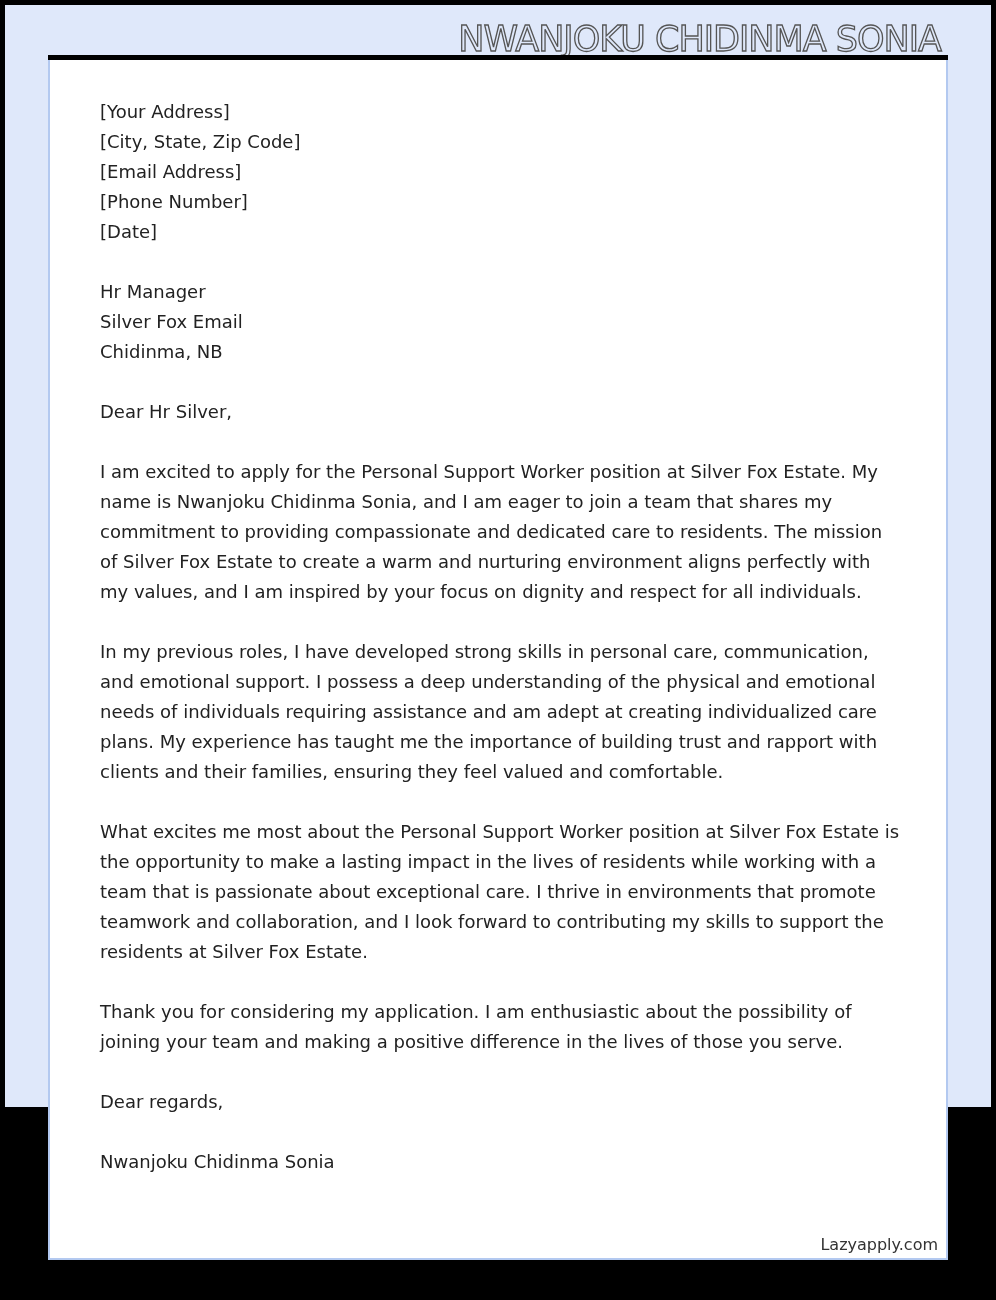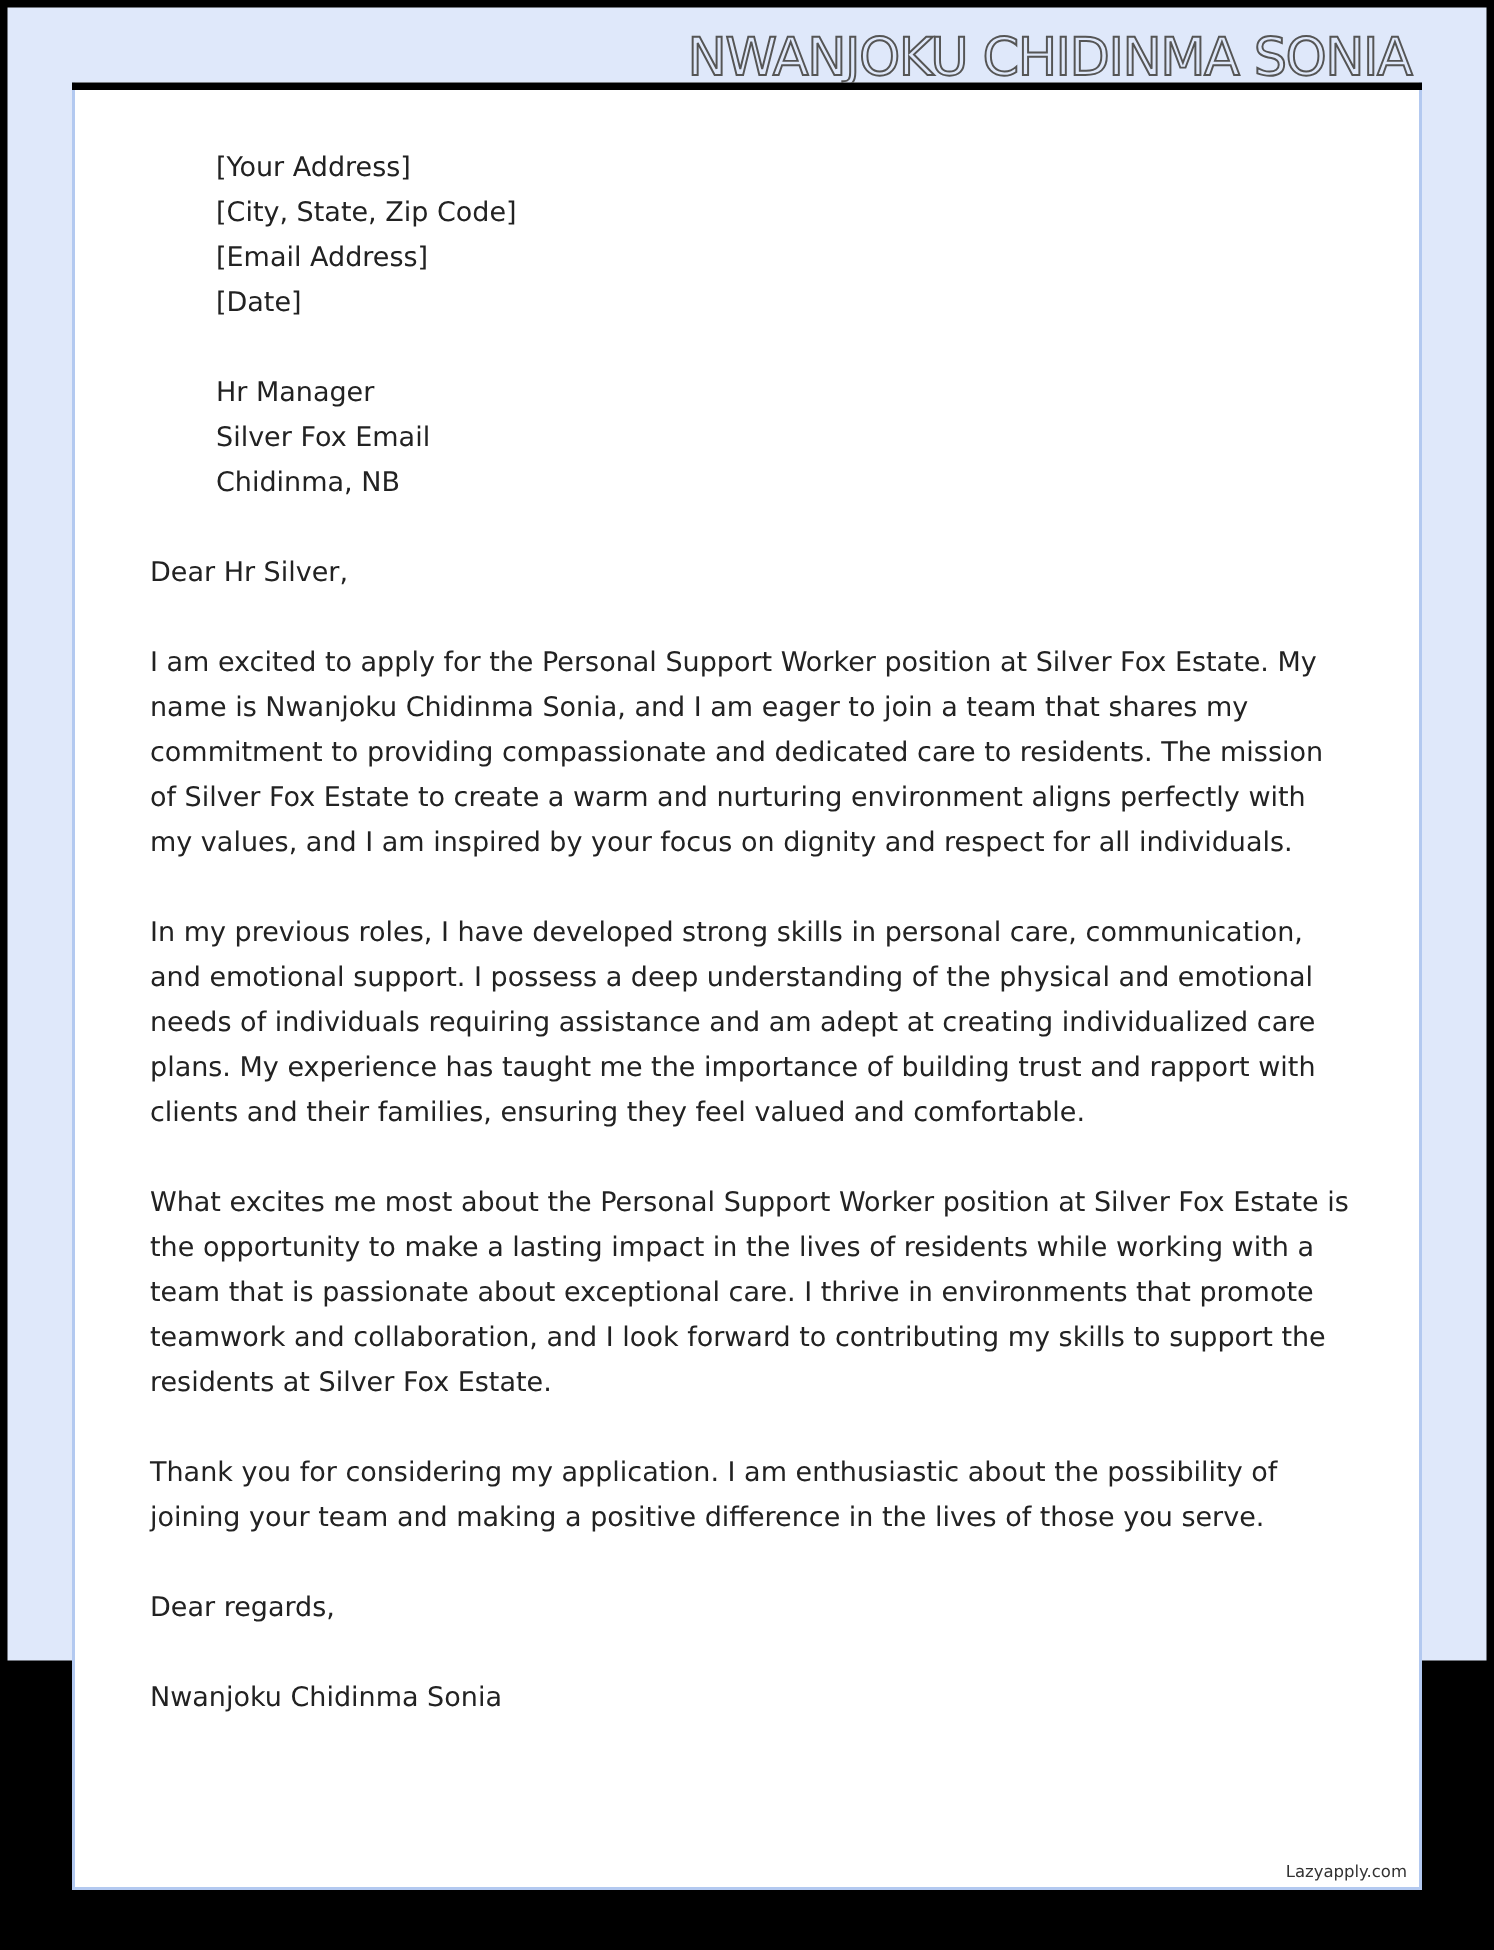--- a/index.html
+++ b/index.html
@@ -41,42 +41,43 @@
     background: #000;
   }
   .content {
     position: absolute;
     left: 50px; top: 42px;
     width: 800px;
     font-size: 18px;
     line-height: 30px;
     color: #222;
   }
-  .line { display: block; white-space: nowrap; margin-left: 44px; }
+  .line { display: block; white-space: nowrap; }
   .gap { height: 30px; }
   .para { margin: 0; }
   .date { color: #1a7fe0; margin-top: 10px; }
   .footer {
     position: absolute;
     right: 8px; bottom: 4px;
-    font-size: 11px;
+    font-size: 16px;
     color: #333;
   }
 </style>
 </head>
 <body>
 
 <div class="frame">
   <div class="title">NWANJOKU CHIDINMA SONIA</div>
   <div class="page">
     <div class="content">
       <div>
         <span class="line">[Your Address]</span>
         <span class="line">[City, State, Zip Code]</span>
         <span class="line">[Email Address]</span>
+        <span class="line">[Phone Number]</span>
         <span class="line">[Date]</span>
       </div>
       <div class="gap"></div>
       <div>
         <span class="line">Hr Manager</span>
         <span class="line">Silver Fox Email</span>
         <span class="line">Chidinma, NB</span>
       </div>
       <div class="gap"></div>
       <p class="para">Dear Hr Silver,</p>

